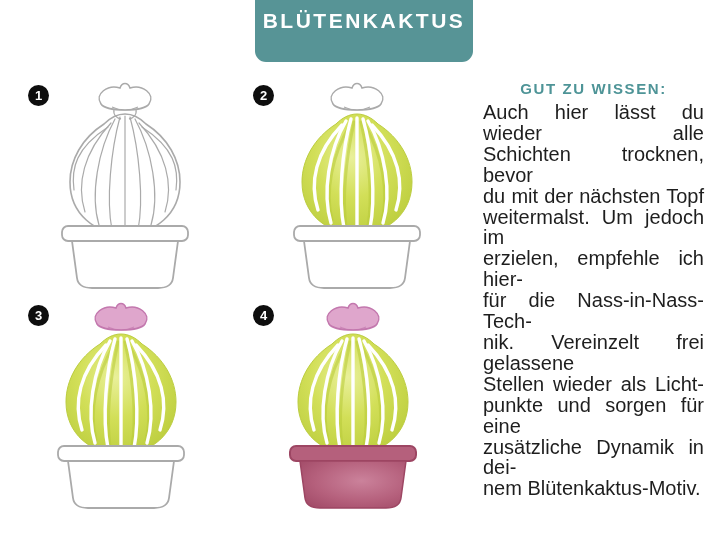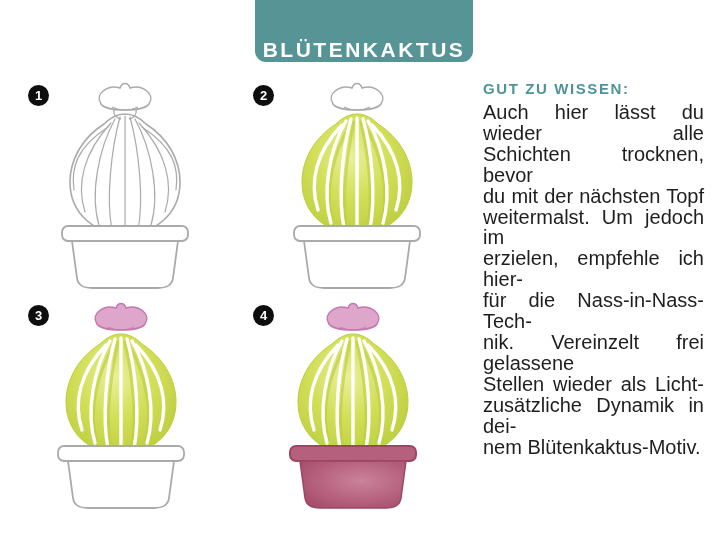--- a/index.html
+++ b/index.html
@@ -13,21 +13,21 @@
   body{font-family:"Liberation Sans", sans-serif; background:#ffffff;}
   .page{
     position:relative; width:726px; height:543px; background:#ffffff;
     overflow:hidden;
   }
   
   .banner{
     position:absolute; left:255px; top:0; width:218px; height:62px;
     background:var(--teal,#579496);
     border-radius:0 0 11px 11px;
-    display:flex; align-items:flex-end; justify-content:center;
+    display:flex; align-items:flex-start; justify-content:center;
     padding-top:9px; box-sizing:border-box;
   }
   .banner-title{
     color:#ffffff; font-size:21px; font-weight:bold; letter-spacing:2.5px;
   }
   
   .badge{
     position:absolute; width:21px; height:21px; border-radius:50%;
     background:var(--badge,#0e0e0e); color:#ffffff;
     display:flex; align-items:center; justify-content:center;
@@ -67,21 +67,21 @@
   .paint-flower .flower-shape{fill:var(--flower-pink,#dfa6cc); stroke:var(--flower-outline,#c378ae); stroke-width:1.5;}
   .paint-flower .flower-detail{stroke:var(--flower-outline,#c378ae); opacity:.7;}
   
   .paint-pot .pot-rim{fill:var(--pot-mid,#b5607c); stroke:var(--pot-dark,#9d4663); stroke-width:2;}
   .paint-pot .pot-body{fill:url(#gradPot); stroke:var(--pot-dark,#9d4663); stroke-width:1.5;}
 
   
   .info{position:absolute; left:483px; top:80px; width:221px;}
   .info-heading{
     color:var(--heading-teal,#4e9497); font-size:15px; font-weight:bold;
-    letter-spacing:1.6px; margin:0 0 5px 0;
+    letter-spacing:1.6px; margin:0 0 5px 0;text-align:center;
   }
   .info-body{color:var(--text,#1e1e1e); font-size:20px; line-height:20.9px;}
   .info-line{text-align:justify; text-align-last:justify; white-space:normal;}
   .info-line:last-child{text-align-last:left;}
 </style>
 </head>
 <body>
 
 <svg width="0" height="0" style="position:absolute" aria-hidden="true">
   <defs>
@@ -277,18 +277,19 @@
     <div class="info-heading">GUT ZU WISSEN:</div>
     <div class="info-body">
       <div class="info-line">Auch hier lässt du wieder alle</div>
       <div class="info-line">Schichten trocknen, bevor</div>
       <div class="info-line">du mit der nächsten Topf</div>
       <div class="info-line">weitermalst. Um jedoch im</div>
       <div class="info-line">erzielen, empfehle ich hier-</div>
       <div class="info-line">für die Nass-in-Nass-Tech-</div>
       <div class="info-line">nik. Vereinzelt frei gelassene</div>
       <div class="info-line">Stellen wieder als Licht-</div>
+      <div class="info-line">punkte und sorgen für eine</div>
       <div class="info-line">zusätzliche Dynamik in dei-</div>
       <div class="info-line">nem Blütenkaktus-Motiv.</div>
     </div>
   </div>
 
 </div>
 
 </body></html>

